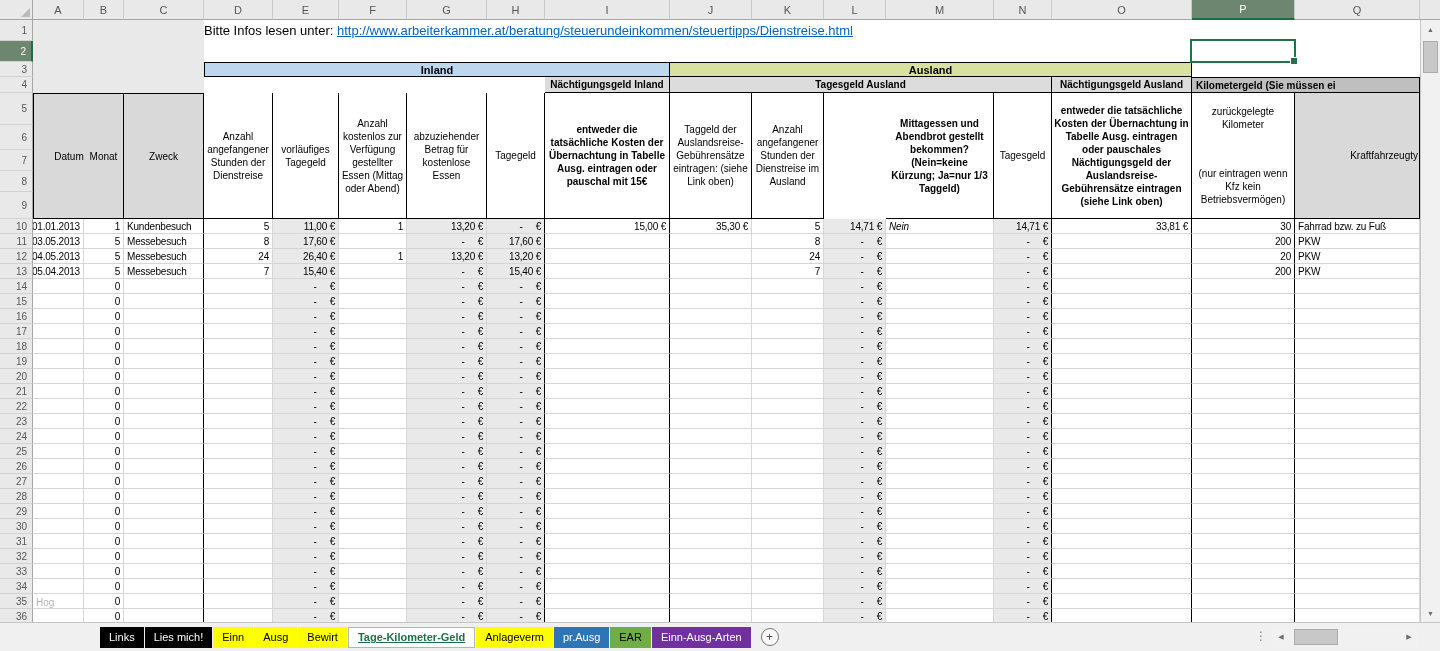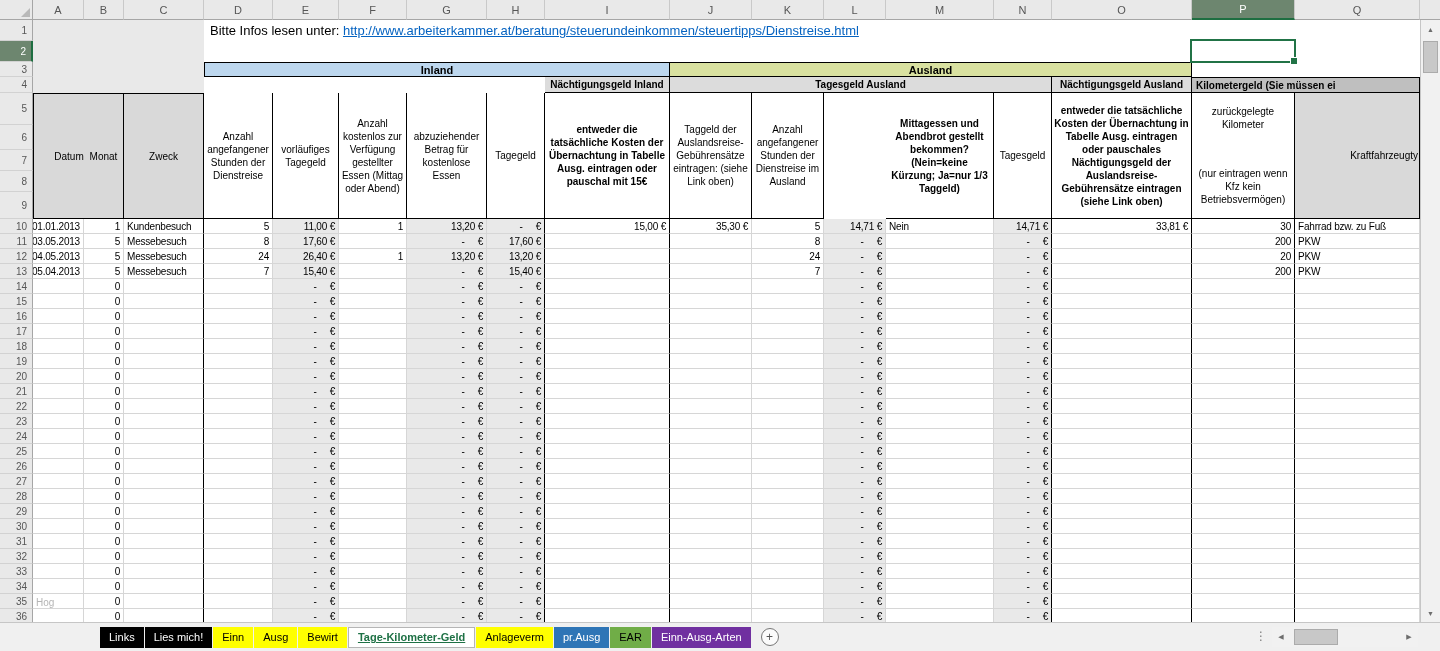--- a/index.html
+++ b/index.html
@@ -16,21 +16,21 @@
            border-right:1px solid #c9c9c9;border-bottom:1px solid #a6a6a6;display:flex;align-items:center;
            justify-content:center;font-size:11px;color:#565656;}
   .colhead.sel{background:#6d866f;color:#fff;border-bottom:2px solid #1e6e41;}
   .rowhead{position:absolute;left:0;width:33px;box-sizing:border-box;background:#e9e9e9;
            border-right:1px solid #a6a6a6;border-bottom:1px solid #d2d2d2;display:flex;align-items:center;
            justify-content:flex-end;padding-right:5px;font-size:10px;color:#565656;}
   .rowhead.sel{background:#6d866f;color:#fff;border-right:2px solid #1e6e41;}
   
   .blockgray{position:absolute;background:#e9e9e9;}
   .rowstrip{position:absolute;background:#fff;}
-  .linkrow{display:flex;align-items:center;padding-left:6px;font-size:13px;white-space:pre;}
+  .linkrow{display:flex;align-items:center;font-size:13px;white-space:pre;}
   .linkrow a{color:#0563c1;text-decoration:underline;cursor:pointer;}
   .band3{position:absolute;top:62px;height:15px;box-sizing:border-box;border:1px solid #000;
          display:flex;align-items:center;justify-content:center;font-size:11px;font-weight:bold;}
   .band4{position:absolute;top:77px;height:16px;box-sizing:border-box;border:1px solid #000;border-top:none;
          background:#dcdcdc;display:flex;align-items:center;justify-content:center;font-size:10px;font-weight:bold;}
   .hcell{position:absolute;top:93px;height:126px;box-sizing:border-box;border:1px solid #000;background:#fff;
          display:flex;align-items:center;justify-content:center;text-align:center;font-size:10px;line-height:1.3;
          padding:1px 2px;overflow:hidden;}
   .gray{background:#d9d9d9;}
   .bold{font-weight:bold;}
@@ -182,21 +182,21 @@
       <div class="dcell bR" style="left: 124px; top: 219px; width: 80px;">Kundenbesuch</div>
       <div class="dcell right" style="left: 204px; top: 219px; width: 69px;">5</div>
       <div class="dcell right shade" style="left: 273px; top: 219px; width: 66px;">11,00 €</div>
       <div class="dcell right" style="left: 339px; top: 219px; width: 68px;">1</div>
       <div class="dcell right shade" style="left: 407px; top: 219px; width: 80px;">13,20 €</div>
       <div class="dcell right shade bR" style="left: 487px; top: 219px; width: 58px;">-     €</div>
       <div class="dcell right bR" style="left: 545px; top: 219px; width: 125px;">15,00 €</div>
       <div class="dcell right" style="left: 670px; top: 219px; width: 82px;">35,30 €</div>
       <div class="dcell right" style="left: 752px; top: 219px; width: 72px;">5</div>
       <div class="dcell right shade" style="left: 824px; top: 219px; width: 62px;">14,71 €</div>
-      <div class="dcell" style="left: 886px; top: 219px; width: 108px;">Nein</div>
+      <div class="dcell" style="left: 886px; top: 219px; width: 108px; font-style: italic;">Nein</div>
       <div class="dcell right shade bR" style="left: 994px; top: 219px; width: 58px;">14,71 €</div>
       <div class="dcell right bR" style="left: 1052px; top: 219px; width: 140px;">33,81 €</div>
       <div class="dcell right bR" style="left: 1192px; top: 219px; width: 103px;">30</div>
       <div class="dcell" style="left: 1295px; top: 219px; width: 125px;">Fahrrad bzw. zu Fuß</div>
       <div class="dcell right" style="left: 33px; top: 234px; width: 51px;">03.05.2013</div>
       <div class="dcell right" style="left: 84px; top: 234px; width: 40px;">5</div>
       <div class="dcell bR" style="left: 124px; top: 234px; width: 80px;">Messebesuch</div>
       <div class="dcell right" style="left: 204px; top: 234px; width: 69px;">8</div>
       <div class="dcell right shade" style="left: 273px; top: 234px; width: 66px;">17,60 €</div>
       <div class="dcell right" style="left: 339px; top: 234px; width: 68px;"></div>

